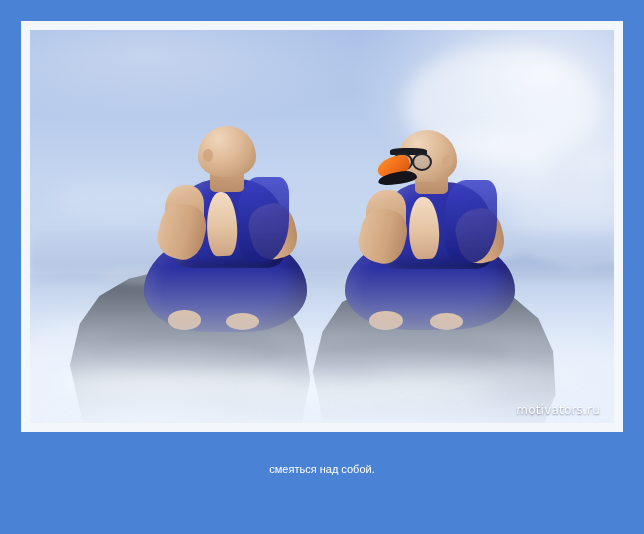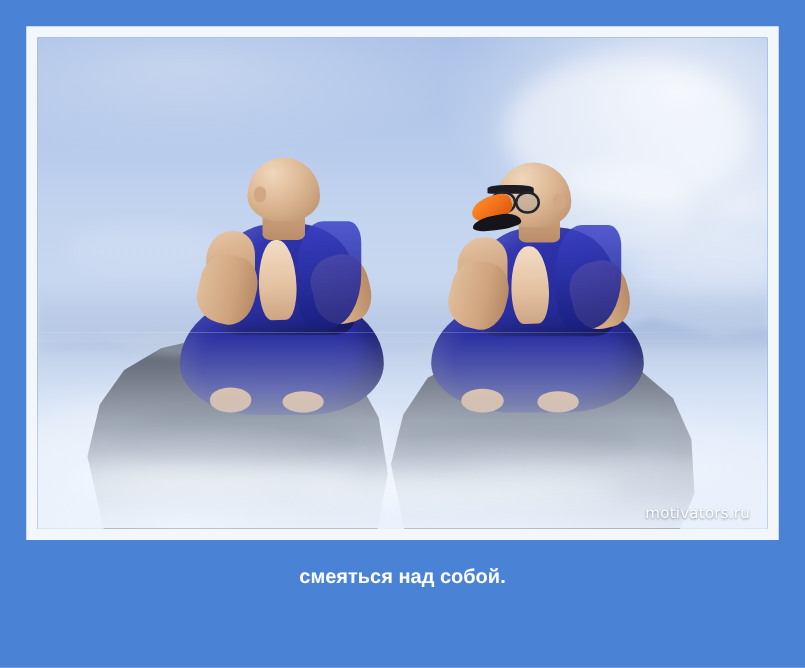--- a/index.html
+++ b/index.html
@@ -275,24 +275,24 @@
   }
   #caption-title {
     font-family: "Liberation Sans", sans-serif;
     font-size: 30px;
     font-weight: 400;
     line-height: 1.08;
     letter-spacing: .2px;
     white-space: nowrap;
   }
   #caption-subtitle {
-    margin-top: 13px;
+    margin-top: 23px;
     font-family: "Liberation Sans", sans-serif;
-    font-size: 16px;
-    font-weight: 700;
+    font-size: 11px;
+    font-weight: 400;
     line-height: 1.1;
     white-space: nowrap;
   }
 </style>
 </head>
 <body>
 
 <div id="poster">
 
   <div id="photo-frame">

